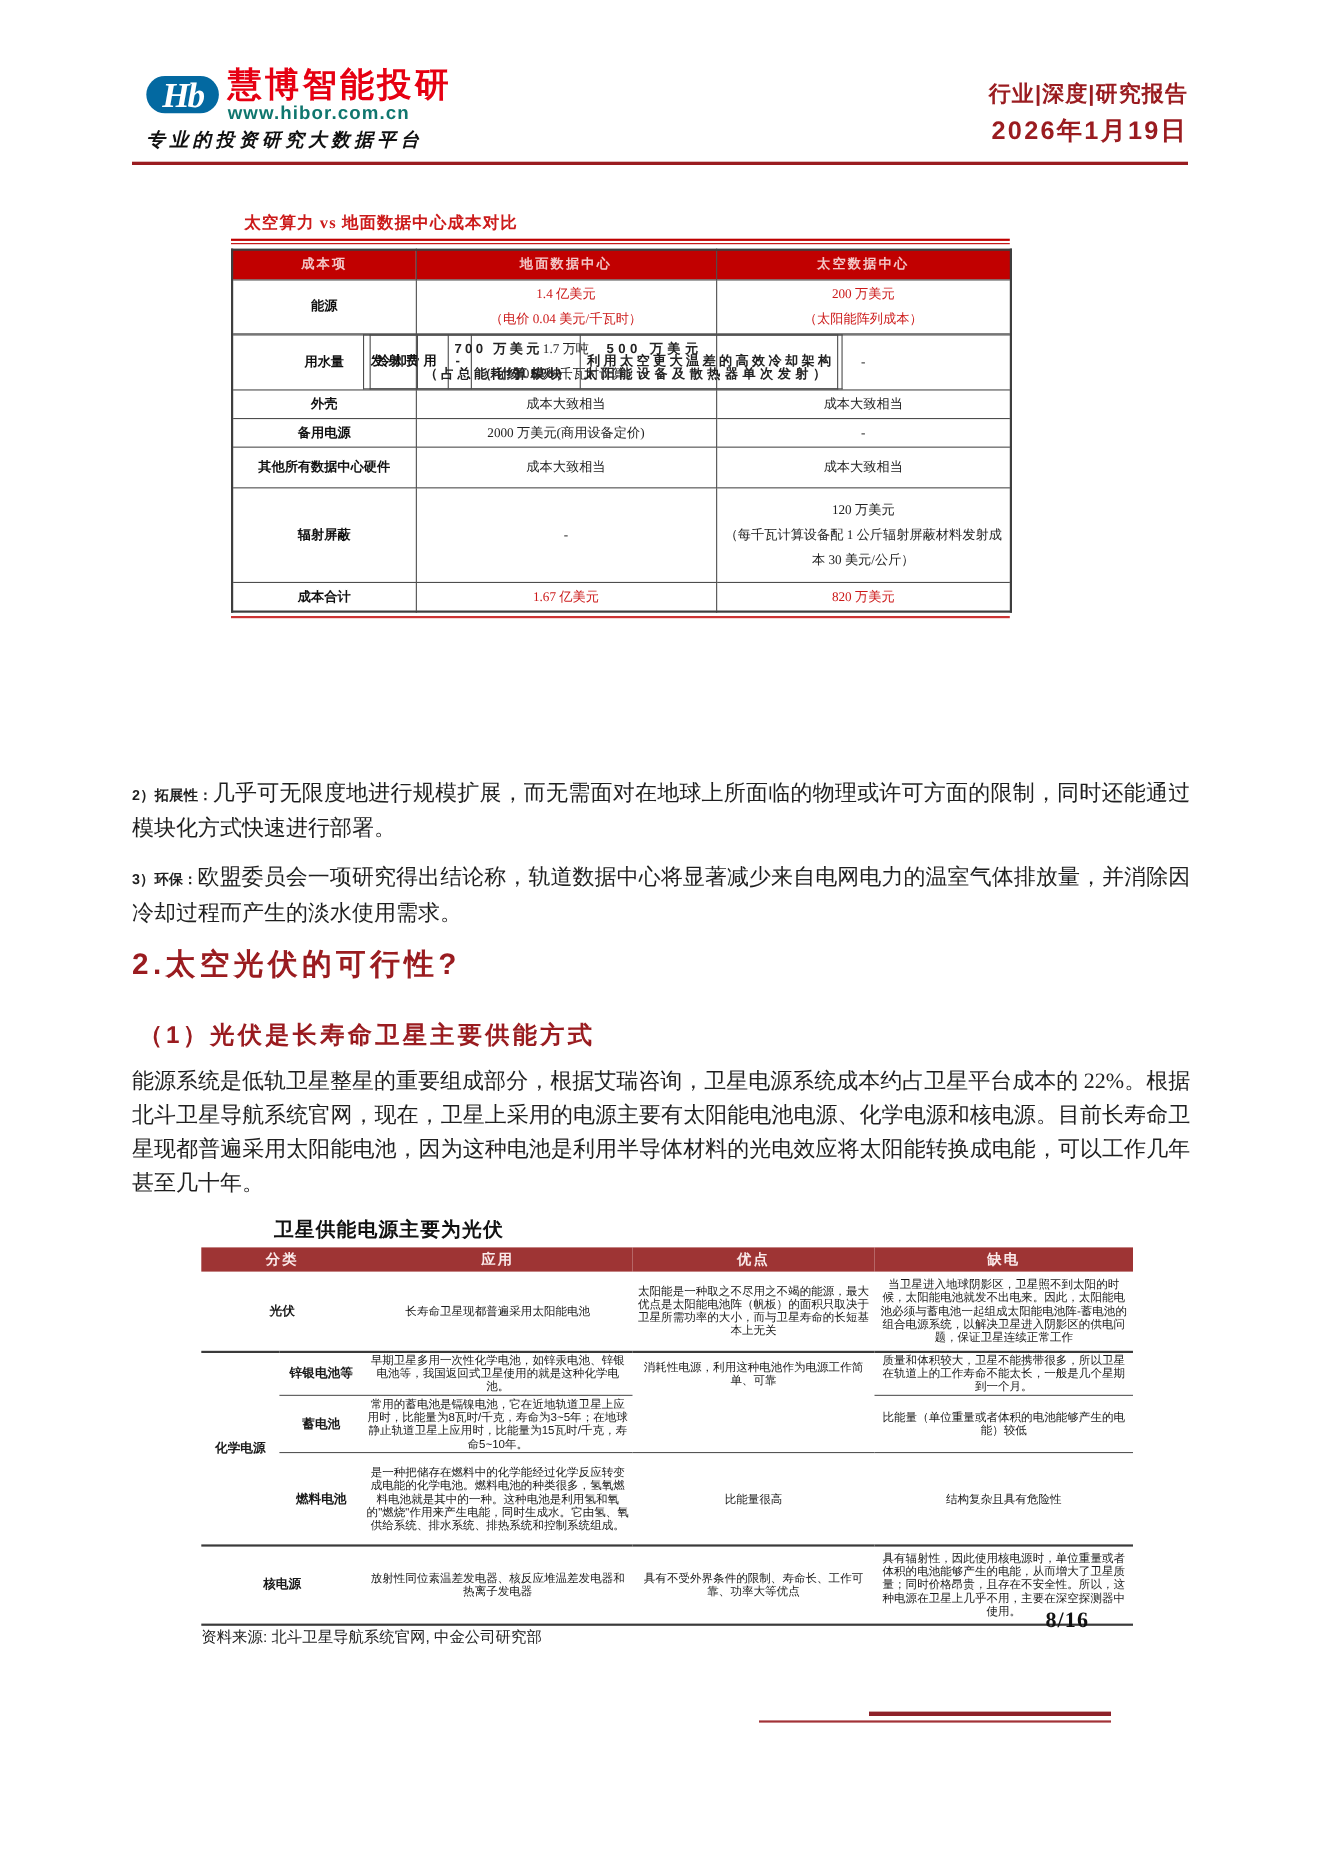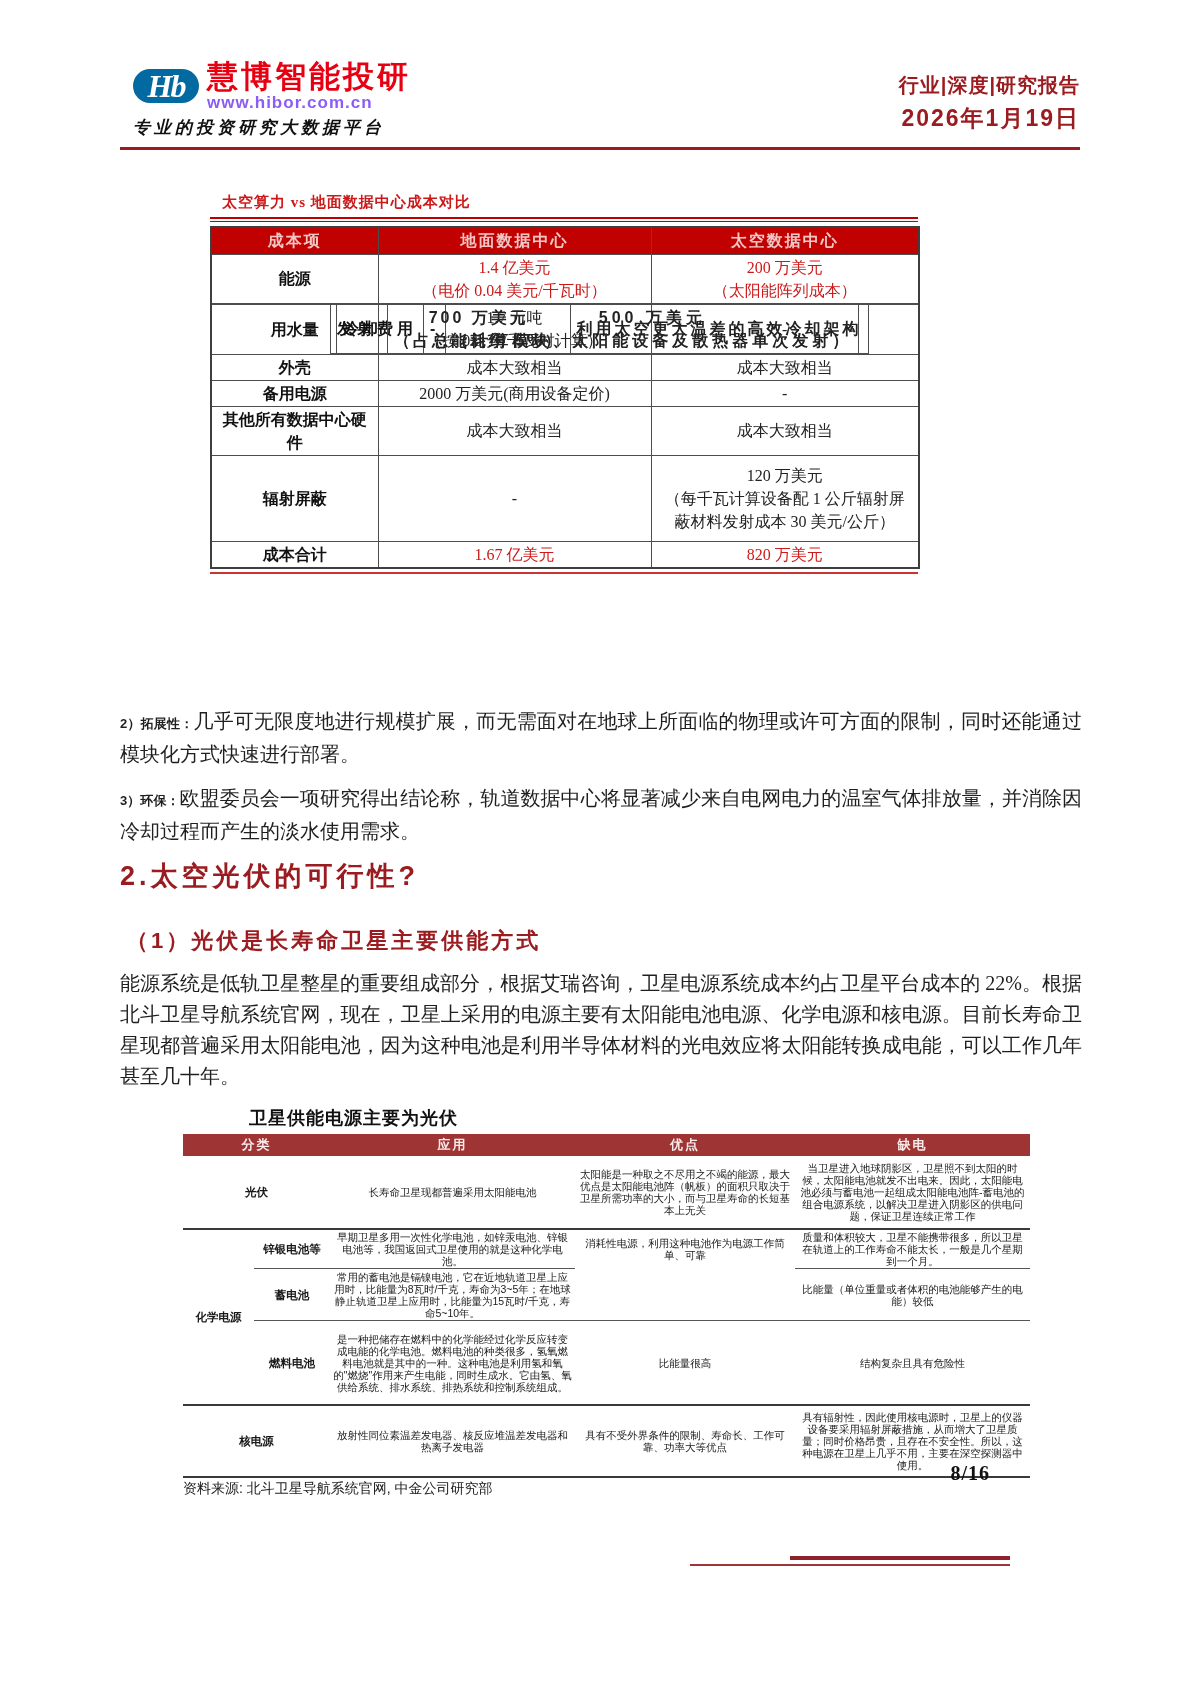--- a/index.html
+++ b/index.html
@@ -14,37 +14,37 @@
   .logo-row { display:flex; align-items:center; }
   .monogram {
     width:66px; height:34px; background:#0369a1; border-radius:28px;
     color:#ffffff; font-weight:bold; font-style:italic; font-size:32px;
     display:flex; align-items:center; justify-content:center;
     font-family:Liberation Serif, serif; letter-spacing:-2px;
   }
   .brand-col { margin-left:8px; }
   .brand-name { color:#e60012; font-weight:bold; font-size:31px; letter-spacing:3px;
     font-family:"Liberation Sans","DejaVu Sans",sans-serif; line-height:33px; }
-  .brand-url  { color:#8b5cf6; font-weight:bold; font-size:17px; letter-spacing:1px;
+  .brand-url  { color:#0f766e; font-weight:bold; font-size:17px; letter-spacing:1px;
     font-family:"Liberation Sans","DejaVu Sans",sans-serif; line-height:19px; }
   .brand-slogan { margin-top:4px; color:#111; font-size:17px; font-weight:bold; font-style:italic;
     letter-spacing:4px; }
   .header-right { position:absolute; right:120px; top:72px; text-align:right; color:#9a1c20;
     font-family:"Liberation Sans","DejaVu Sans",sans-serif; }
   .doc-type { font-size:20px; font-weight:bold; letter-spacing:1px; }
   .doc-date { font-size:23px; font-weight:bold; letter-spacing:2px; margin-top:4px; }
   .header-rule { position:absolute; left:120px; width:960px; top:147px; height:3px; background:#9a1c20; }
 
   
   .t1-wrap { position:absolute; left:210px; top:193px; width:708px; }
   .t1-title { color:#cc1a1a; font-size:15px; font-weight:bold; letter-spacing:1px; margin-left:12px; margin-bottom:5px; }
   .t1-rule { height:5px; border-top:2px solid #c00000; border-bottom:1px solid #c00000; margin-bottom:4px; }
   table.t1 { width:708px; border-collapse:collapse; table-layout:fixed; border:2px solid #3e3e3e; }
   table.t1 th, table.t1 td { border:1px solid #4d4d4d; text-align:center; vertical-align:middle;
-    font-size:16px; line-height:23px; padding:1px 6px; }
+    font-size:12px; line-height:23px; padding:1px 6px; }
   table.t1 th { background:#c10000; color:#f3c6c6; font-weight:bold; height:27px; letter-spacing:2px; }
   table.t1 td.lab { font-weight:bold; color:#111; }
   table.t1 td.val { white-space:pre-line; color:#222; }
   table.t1 tr.accent td.val { color:#cc1a1a; }
   tr.h1{height:45px} tr.h2{height:71px} tr.h3{height:48px} tr.h4{height:50px}
   tr.h5{height:25px} tr.h6{height:25px} tr.h7{height:37px} tr.h8{height:86px} tr.h9{height:27px}
   .t1-bottom-rule { height:2px; background:#cc3333; margin-top:3px; }
 
   
   .para { position:absolute; left:120px; width:962px; font-size:20px; line-height:31px;
@@ -207,21 +207,21 @@
       <div class="r3-cons sep-minor">比能量（单位重量或者体积的电池能够产生的电能）较低</div>
 
       <div class="cat r4-sub sep-minor">燃料电池</div>
       <div class="r4-app sep-minor">是一种把储存在燃料中的化学能经过化学反应转变成电能的化学电池。燃料电池的种类很多，氢氧燃料电池就是其中的一种。这种电池是利用氢和氧的"燃烧"作用来产生电能，同时生成水。它由氢、氧供给系统、排水系统、排热系统和控制系统组成。</div>
       <div class="r4-pros sep-minor">比能量很高</div>
       <div class="r4-cons sep-minor">结构复杂且具有危险性</div>
 
       <div class="cat r5-cat sep-major">核电源</div>
       <div class="r5-app sep-major">放射性同位素温差发电器、核反应堆温差发电器和热离子发电器</div>
       <div class="r5-pros sep-major">具有不受外界条件的限制、寿命长、工作可靠、功率大等优点</div>
-      <div class="r5-cons sep-major">具有辐射性，因此使用核电源时，卫星上的仪器设备要采用辐射屏蔽措施，从而增大了卫星质量；同时价格昂贵，且存在不安全性。所以，这种电源在卫星上几乎不用，主要在深空探测器中使用。</div>
+      <div class="r5-cons sep-major">具有辐射性，因此使用核电源时，单位重量或者体积的电池能够产生的电能，从而增大了卫星质量；同时价格昂贵，且存在不安全性。所以，这种电源在卫星上几乎不用，主要在深空探测器中使用。</div>
     </div>
   </div>
 
   <div class="source-note">资料来源: 北斗卫星导航系统官网, 中金公司研究部</div>
   <div class="page-num">8/16</div>
   <div class="foot-line-thick"></div>
   <div class="foot-line-thin"></div>
 
 </div>
 

